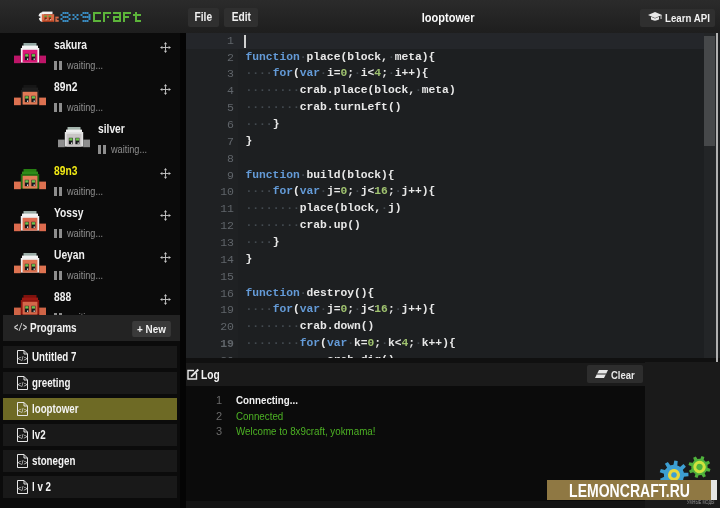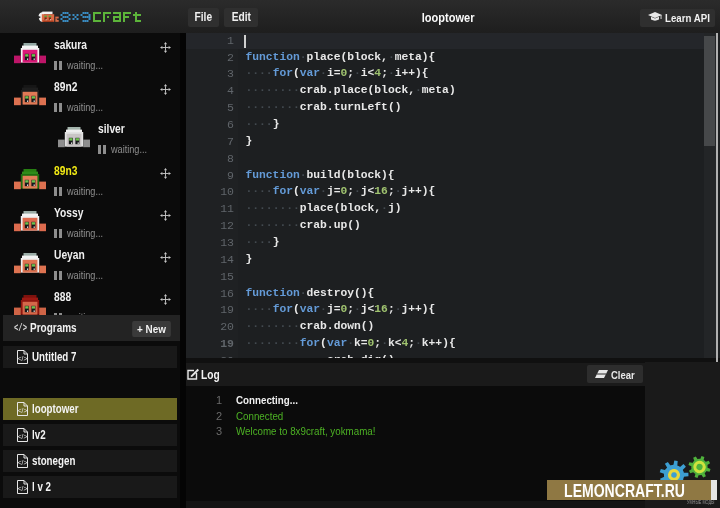--- a/index.html
+++ b/index.html
@@ -317,20 +317,28 @@
       <span style="position:absolute;left:127px;top:6px;width:43px;height:16px;background:#3a3a3a;border-radius:2px;text-align:center;font-size:11px;font-weight:bold;color:#f2f2f2;line-height:16px;transform:scaleX(0.9);">+ New</span>
     </div>
     <div style="position:absolute;left:3px;top:313px;width:174px;height:22px;background:#191919;">
       <svg style="position:absolute;left:14px;top:4px" width="11" height="14" viewBox="0 0 11 14">
 <path d="M0.5 0.5 H7 L10.5 4 V13.5 H0.5 Z" fill="none" stroke="#e6e6e6" stroke-width="1"></path>
 <path d="M7 0.5 V4 H10.5" fill="none" stroke="#e6e6e6" stroke-width="1"></path>
 <text x="5.5" y="10.5" font-size="6.5" font-family="Liberation Sans" fill="#e6e6e6" text-anchor="middle">&lt;/&gt;</text>
       </svg>
       <span style="position:absolute;left:29px;top:4px;font-size:12.5px;font-weight:bold;color:#f4f4f4;transform:scaleX(0.78);transform-origin:0 50%;">Untitled 7</span>
     </div>
+    <div style="position:absolute;left:3px;top:339px;width:174px;height:22px;background:#191919;">
+      <svg style="position:absolute;left:14px;top:4px" width="11" height="14" viewBox="0 0 11 14">
+<path d="M0.5 0.5 H7 L10.5 4 V13.5 H0.5 Z" fill="none" stroke="#e6e6e6" stroke-width="1"></path>
+<path d="M7 0.5 V4 H10.5" fill="none" stroke="#e6e6e6" stroke-width="1"></path>
+<text x="5.5" y="10.5" font-size="6.5" font-family="Liberation Sans" fill="#e6e6e6" text-anchor="middle">&lt;/&gt;</text>
+      </svg>
+      <span style="position:absolute;left:29px;top:4px;font-size:12.5px;font-weight:bold;color:#f4f4f4;transform:scaleX(0.78);transform-origin:0 50%;">greeting</span>
+    </div>
     <div style="position:absolute;left:3px;top:365px;width:174px;height:22px;background:#6e6a25;">
       <svg style="position:absolute;left:14px;top:4px" width="11" height="14" viewBox="0 0 11 14">
 <path d="M0.5 0.5 H7 L10.5 4 V13.5 H0.5 Z" fill="none" stroke="#e6e6e6" stroke-width="1"></path>
 <path d="M7 0.5 V4 H10.5" fill="none" stroke="#e6e6e6" stroke-width="1"></path>
 <text x="5.5" y="10.5" font-size="6.5" font-family="Liberation Sans" fill="#e6e6e6" text-anchor="middle">&lt;/&gt;</text>
       </svg>
       <span style="position:absolute;left:29px;top:4px;font-size:12.5px;font-weight:bold;color:#f4f4f4;transform:scaleX(0.78);transform-origin:0 50%;">looptower</span>
     </div>
     <div style="position:absolute;left:3px;top:391px;width:174px;height:22px;background:#191919;">
       <svg style="position:absolute;left:14px;top:4px" width="11" height="14" viewBox="0 0 11 14">
@@ -487,13 +495,13 @@
       <path d="M55.6 35.5 L52.7 37.9 L50.6 35.8 L53.0 32.9 Z" fill="#4fb13c"></path>
       <path d="M52.2 30.8 L48.4 30.5 L48.4 27.5 L52.2 27.2 Z" fill="#4fb13c"></path>
       <path d="M53.0 25.1 L50.6 22.2 L52.7 20.1 L55.6 22.5 Z" fill="#4fb13c"></path>
       <circle cx="59.5" cy="29" r="8.2" fill="#4fb13c"></circle>
       <circle cx="59.5" cy="29" r="6.2" fill="#cfe23e"></circle>
       <circle cx="59.5" cy="29" r="3.1" fill="#4fb13c"></circle>
     </g>
   </svg>
 <div style="position:absolute;left:547px;top:480px;width:164px;height:19.5px;background:#8f7843;"></div>
 <div style="position:absolute;left:711px;top:480px;width:6px;height:19.5px;background:#e4e4e4;"></div>
-<div style="position:absolute;left:547px;top:480.5px;width:164px;text-align:left;font-size:18px;font-weight:bold;color:#fdfdfd;"><span style="display:inline-block;transform:scaleX(0.78);transform-origin:50% 50%;">LEMONCRAFT.RU</span></div>
+<div style="position:absolute;left:547px;top:480.5px;width:164px;text-align:center;font-size:18px;font-weight:bold;color:#fdfdfd;"><span style="display:inline-block;transform:scaleX(0.78);transform-origin:50% 50%;">LEMONCRAFT.RU</span></div>
 <div style="position:absolute;left:687px;top:500px;font-size:4.5px;color:#8f8f8f;white-space:nowrap;transform:scaleX(0.85);transform-origin:0 0;">УМНЫЕ МОДЫ</div>
 </body></html>

